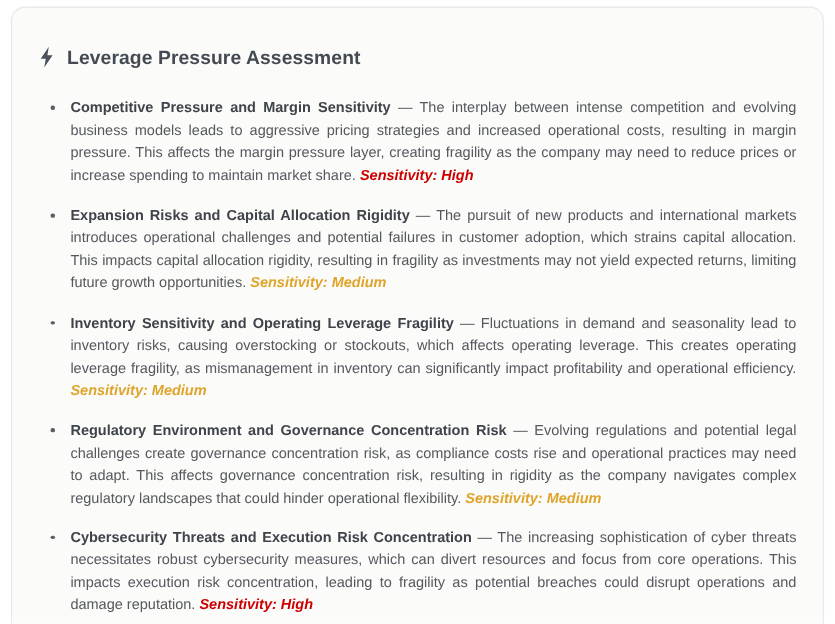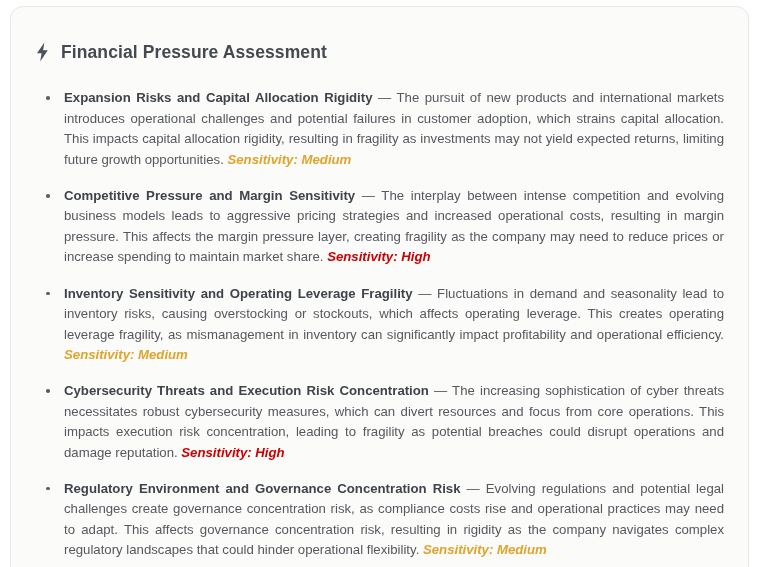--- a/index.html
+++ b/index.html
@@ -111,55 +111,55 @@
 
 <div class="page">
   <section class="card">
 
     <div class="card-header">
       <span class="bolt-icon">
         <svg width="15" height="20" viewBox="0 0 15 20" aria-hidden="true">
           <path d="M9.4 0.6 L2.0 11.3 L6.6 11.3 L5.2 19.4 L12.8 8.3 L8.1 8.3 Z" fill="#4b525c"></path>
         </svg>
       </span>
-      <h1 class="card-title">Financial Pressure Assessment</h1>
+      <h1 class="card-title">Leverage Pressure Assessment</h1>
     </div>
 
     <ul class="bullet-list">
+
+      <li class="bullet-item">
+        <span class="risk-title">Competitive Pressure and Margin Sensitivity</span>
+        <span class="dash">—</span>
+        <span class="risk-body">The interplay between intense competition and evolving business models leads to aggressive pricing strategies and increased operational costs, resulting in margin pressure. This affects the margin pressure layer, creating fragility as the company may need to reduce prices or increase spending to maintain market share.</span>
+        <span class="sensitivity high">Sensitivity: High</span>
+      </li>
 
       <li class="bullet-item">
         <span class="risk-title">Expansion Risks and Capital Allocation Rigidity</span>
         <span class="dash">—</span>
         <span class="risk-body">The pursuit of new products and international markets introduces operational challenges and potential failures in customer adoption, which strains capital allocation. This impacts capital allocation rigidity, resulting in fragility as investments may not yield expected returns, limiting future growth opportunities.</span>
         <span class="sensitivity medium">Sensitivity: Medium</span>
-      </li>
-
-      <li class="bullet-item">
-        <span class="risk-title">Competitive Pressure and Margin Sensitivity</span>
-        <span class="dash">—</span>
-        <span class="risk-body">The interplay between intense competition and evolving business models leads to aggressive pricing strategies and increased operational costs, resulting in margin pressure. This affects the margin pressure layer, creating fragility as the company may need to reduce prices or increase spending to maintain market share.</span>
-        <span class="sensitivity high">Sensitivity: High</span>
       </li>
 
       <li class="bullet-item">
         <span class="risk-title">Inventory Sensitivity and Operating Leverage Fragility</span>
         <span class="dash">—</span>
         <span class="risk-body">Fluctuations in demand and seasonality lead to inventory risks, causing overstocking or stockouts, which affects operating leverage. This creates operating leverage fragility, as mismanagement in inventory can significantly impact profitability and operational efficiency.</span>
         <span class="sensitivity medium">Sensitivity: Medium</span>
       </li>
 
       <li class="bullet-item">
+        <span class="risk-title">Regulatory Environment and Governance Concentration Risk</span>
+        <span class="dash">—</span>
+        <span class="risk-body">Evolving regulations and potential legal challenges create governance concentration risk, as compliance costs rise and operational practices may need to adapt. This affects governance concentration risk, resulting in rigidity as the company navigates complex regulatory landscapes that could hinder operational flexibility.</span>
+        <span class="sensitivity medium">Sensitivity: Medium</span>
+      </li>
+
+      <li class="bullet-item">
         <span class="risk-title">Cybersecurity Threats and Execution Risk Concentration</span>
         <span class="dash">—</span>
         <span class="risk-body">The increasing sophistication of cyber threats necessitates robust cybersecurity measures, which can divert resources and focus from core operations. This impacts execution risk concentration, leading to fragility as potential breaches could disrupt operations and damage reputation.</span>
         <span class="sensitivity high">Sensitivity: High</span>
-      </li>
-
-      <li class="bullet-item">
-        <span class="risk-title">Regulatory Environment and Governance Concentration Risk</span>
-        <span class="dash">—</span>
-        <span class="risk-body">Evolving regulations and potential legal challenges create governance concentration risk, as compliance costs rise and operational practices may need to adapt. This affects governance concentration risk, resulting in rigidity as the company navigates complex regulatory landscapes that could hinder operational flexibility.</span>
-        <span class="sensitivity medium">Sensitivity: Medium</span>
       </li>
 
     </ul>
   </section>
 </div>
 
 </body></html>

